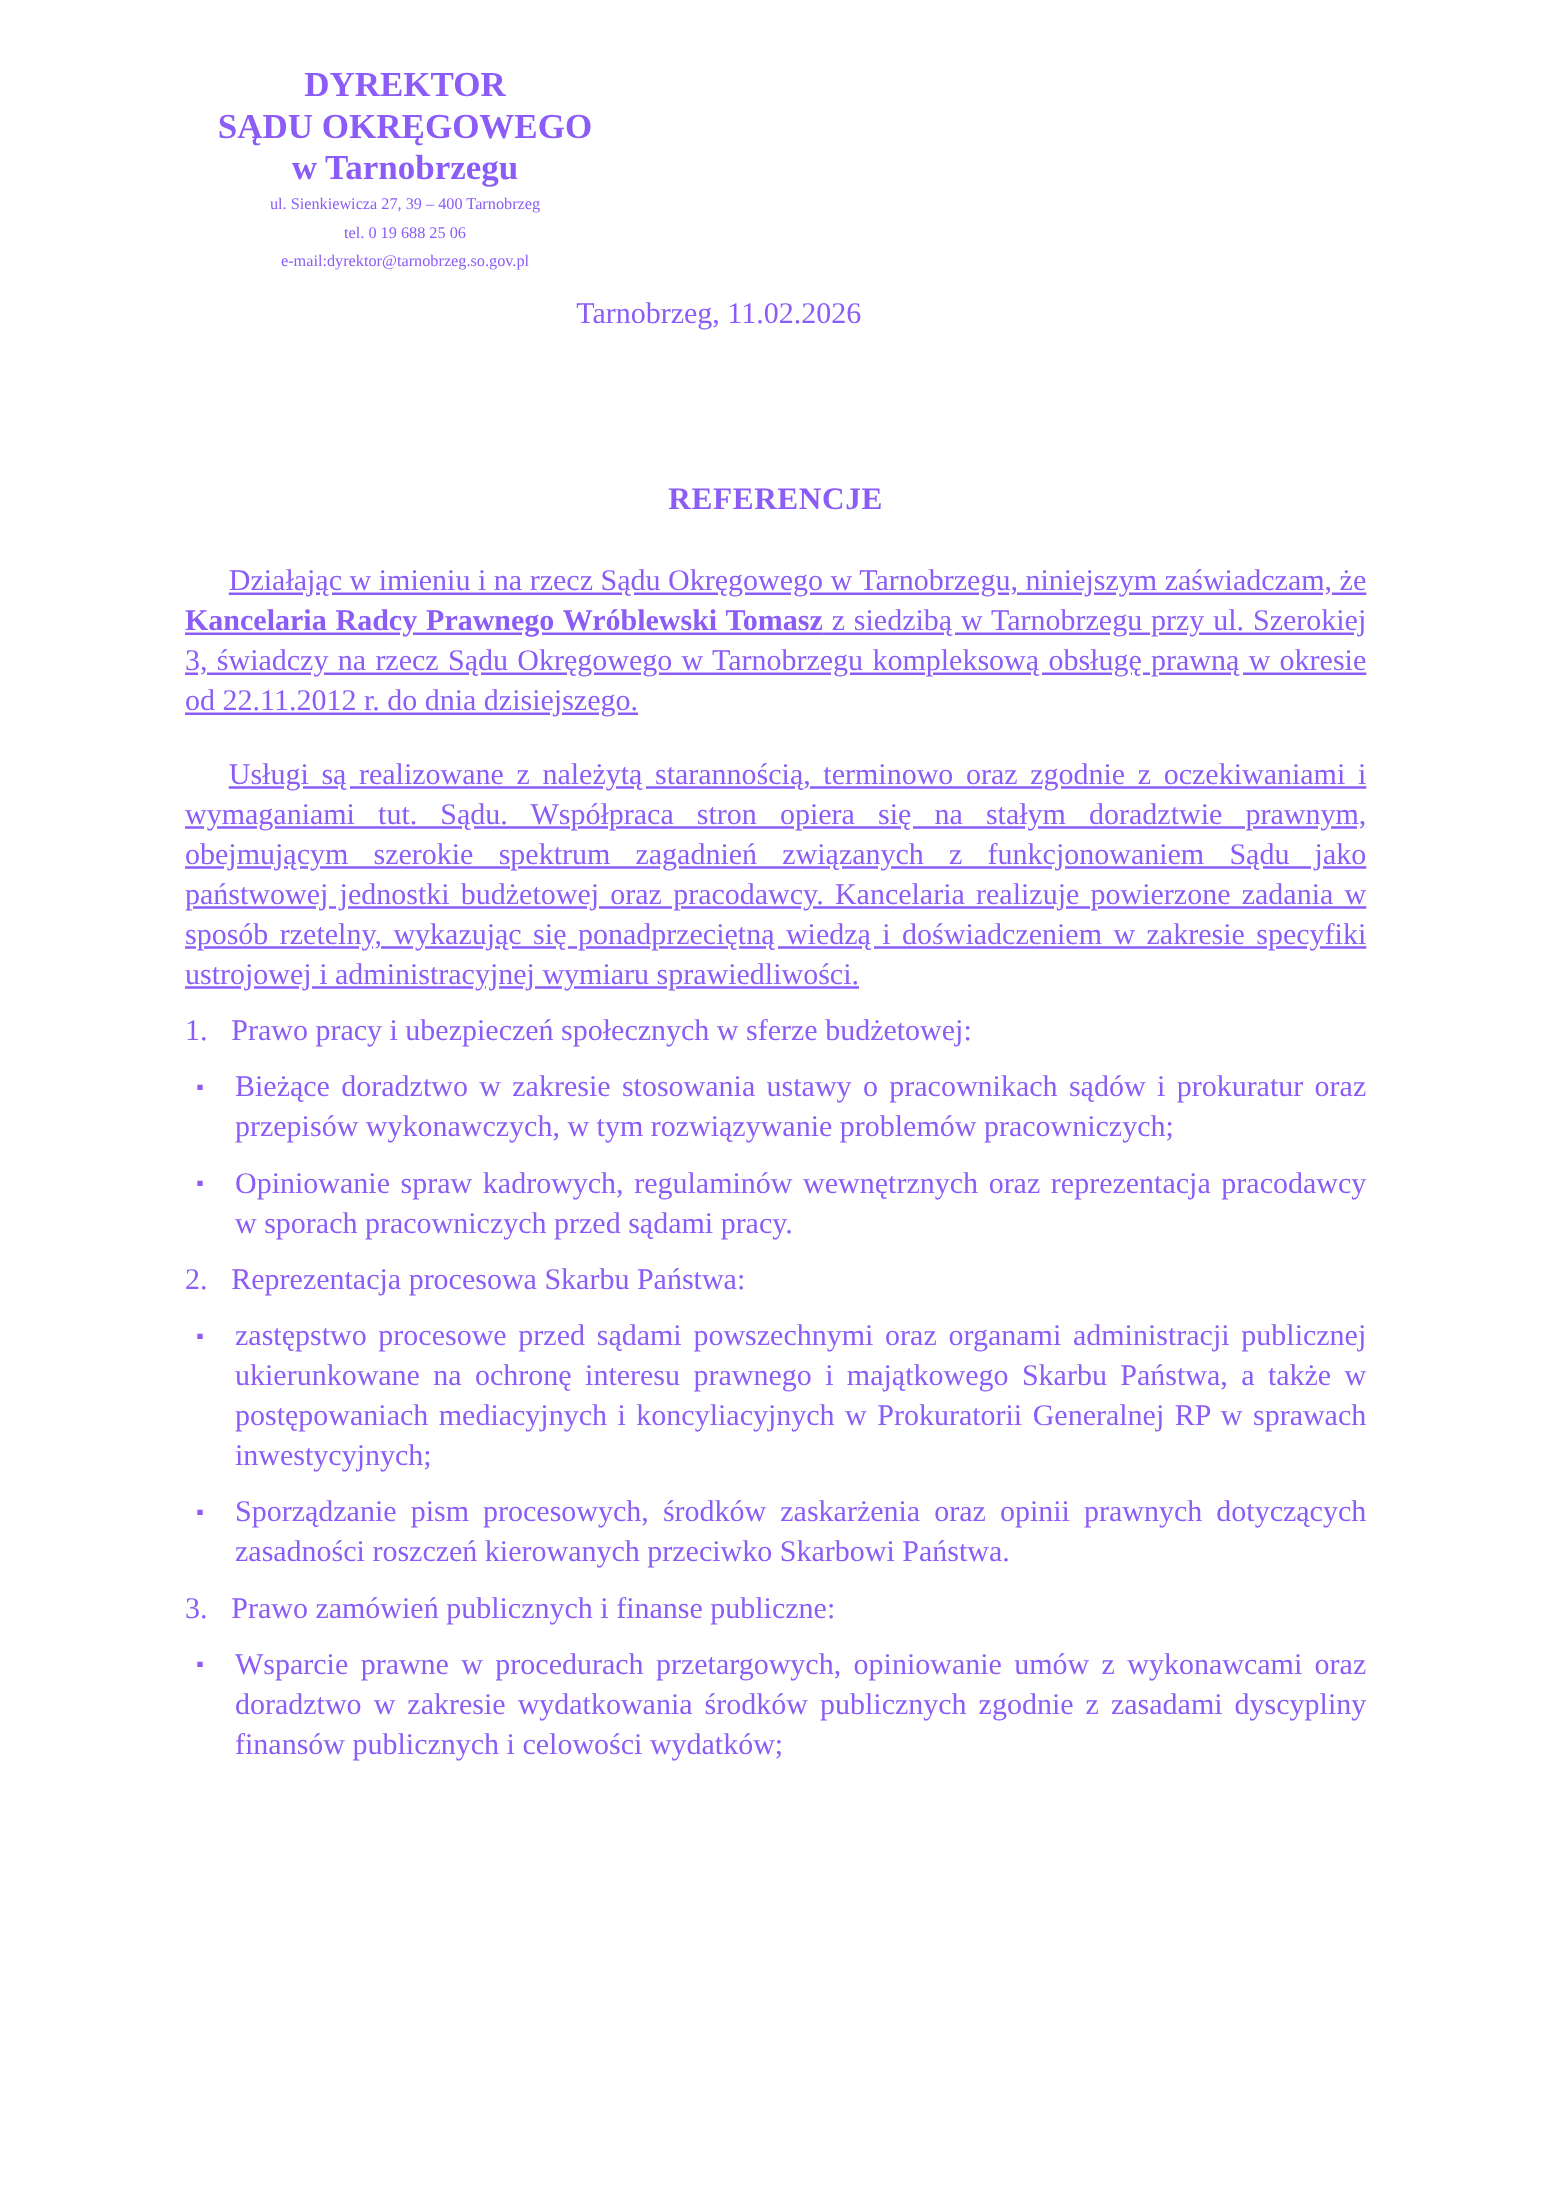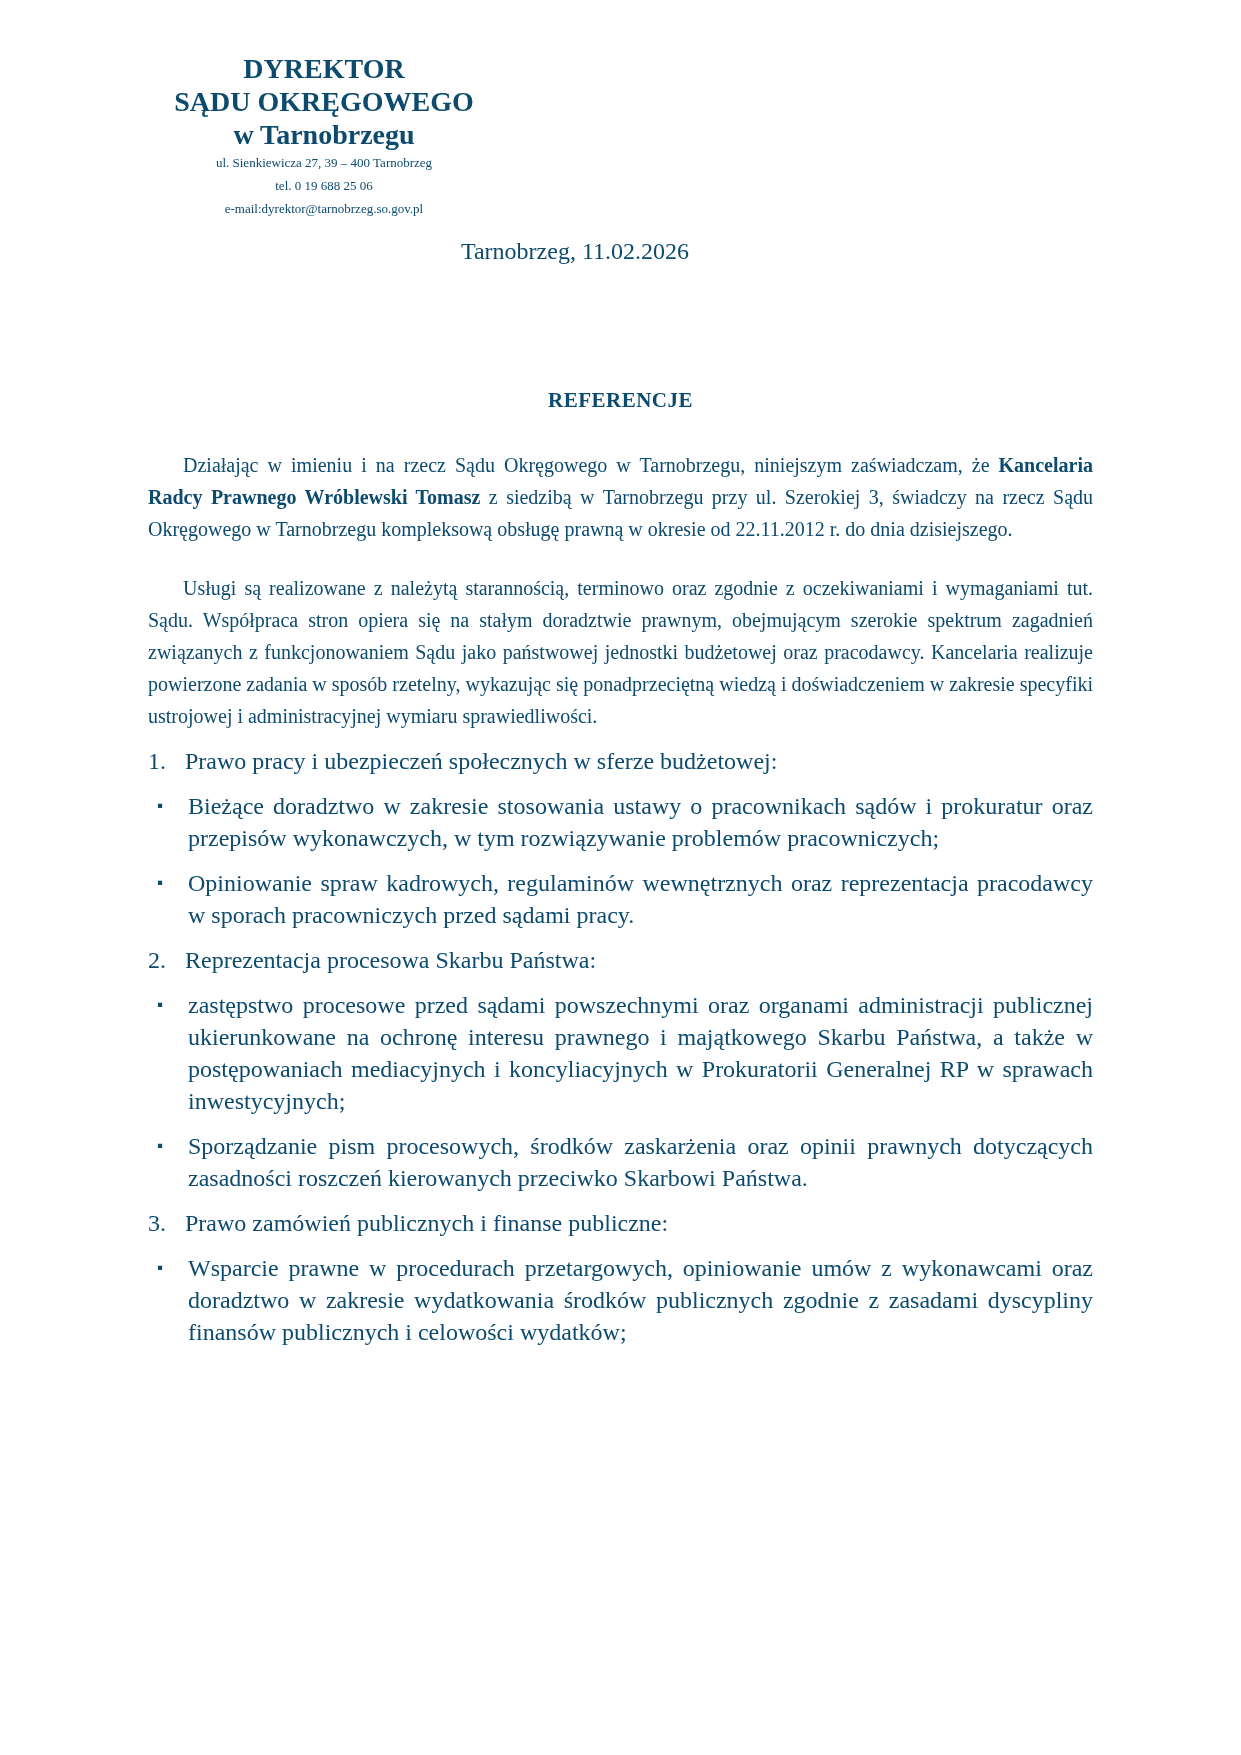--- a/index.html
+++ b/index.html
@@ -1,40 +1,40 @@
 <!DOCTYPE html>
 <html lang="pl"><head>
 <meta charset="utf-8">
 <style>
   html,body{margin:0;padding:0;background:#e8e8e8;}
   .page{
     position:relative;
     width:1241px;height:1755px;
     margin:0 auto;
     background:#ffffff;
-    color:#0c4a6e;
+    color:#8b5cf6;
     font-family:"Liberation Serif","DejaVu Serif",serif;
     overflow:hidden;
   }
   .content{position:absolute;left:148px;top:52px;width:945px;}
 
   
   .letterhead{width:352px;text-align:center;}
   .lh-bold{font-size:28px;font-weight:700;line-height:33px;white-space:nowrap;}
   .lh-small{font-size:13px;line-height:23px;white-space:nowrap;}
 
   
   .refno{margin-top:26px;font-size:24px;line-height:30px;}
   .dateline{margin-top:16px;font-size:24px;line-height:30px;text-align:center;padding-right:91px;}
 
   
-  .title{margin:118px 0 33px 0;text-align:center;font-size:21px;font-weight:700;line-height:32px;letter-spacing:.5px;}
+  .title{margin:118px 0 33px 0;text-align:center;font-size:25px;font-weight:700;line-height:32px;letter-spacing:.5px;}
 
   
-  .para{margin:0;font-size:20px;line-height:32px;text-align:justify;text-justify:inter-word;}
+  .para{margin:0;font-size:24px;line-height:32px;text-align:justify;text-justify:inter-word;text-decoration:underline;}
   .indent{text-indent:35px;}
   .para-gap{margin-top:27px;}
   .bold{font-weight:700;}
 
   
   .num-item{display:flex;margin-top:13px;font-size:24px;line-height:32px;}
   .num{flex:0 0 37px;width:37px;}
   .num-heading{flex:1;}
 
   

